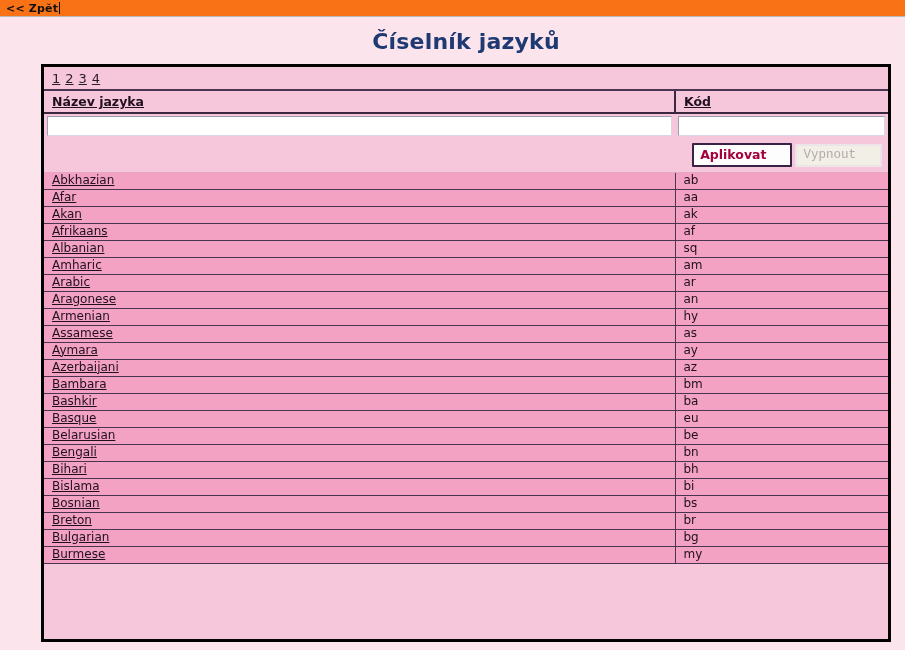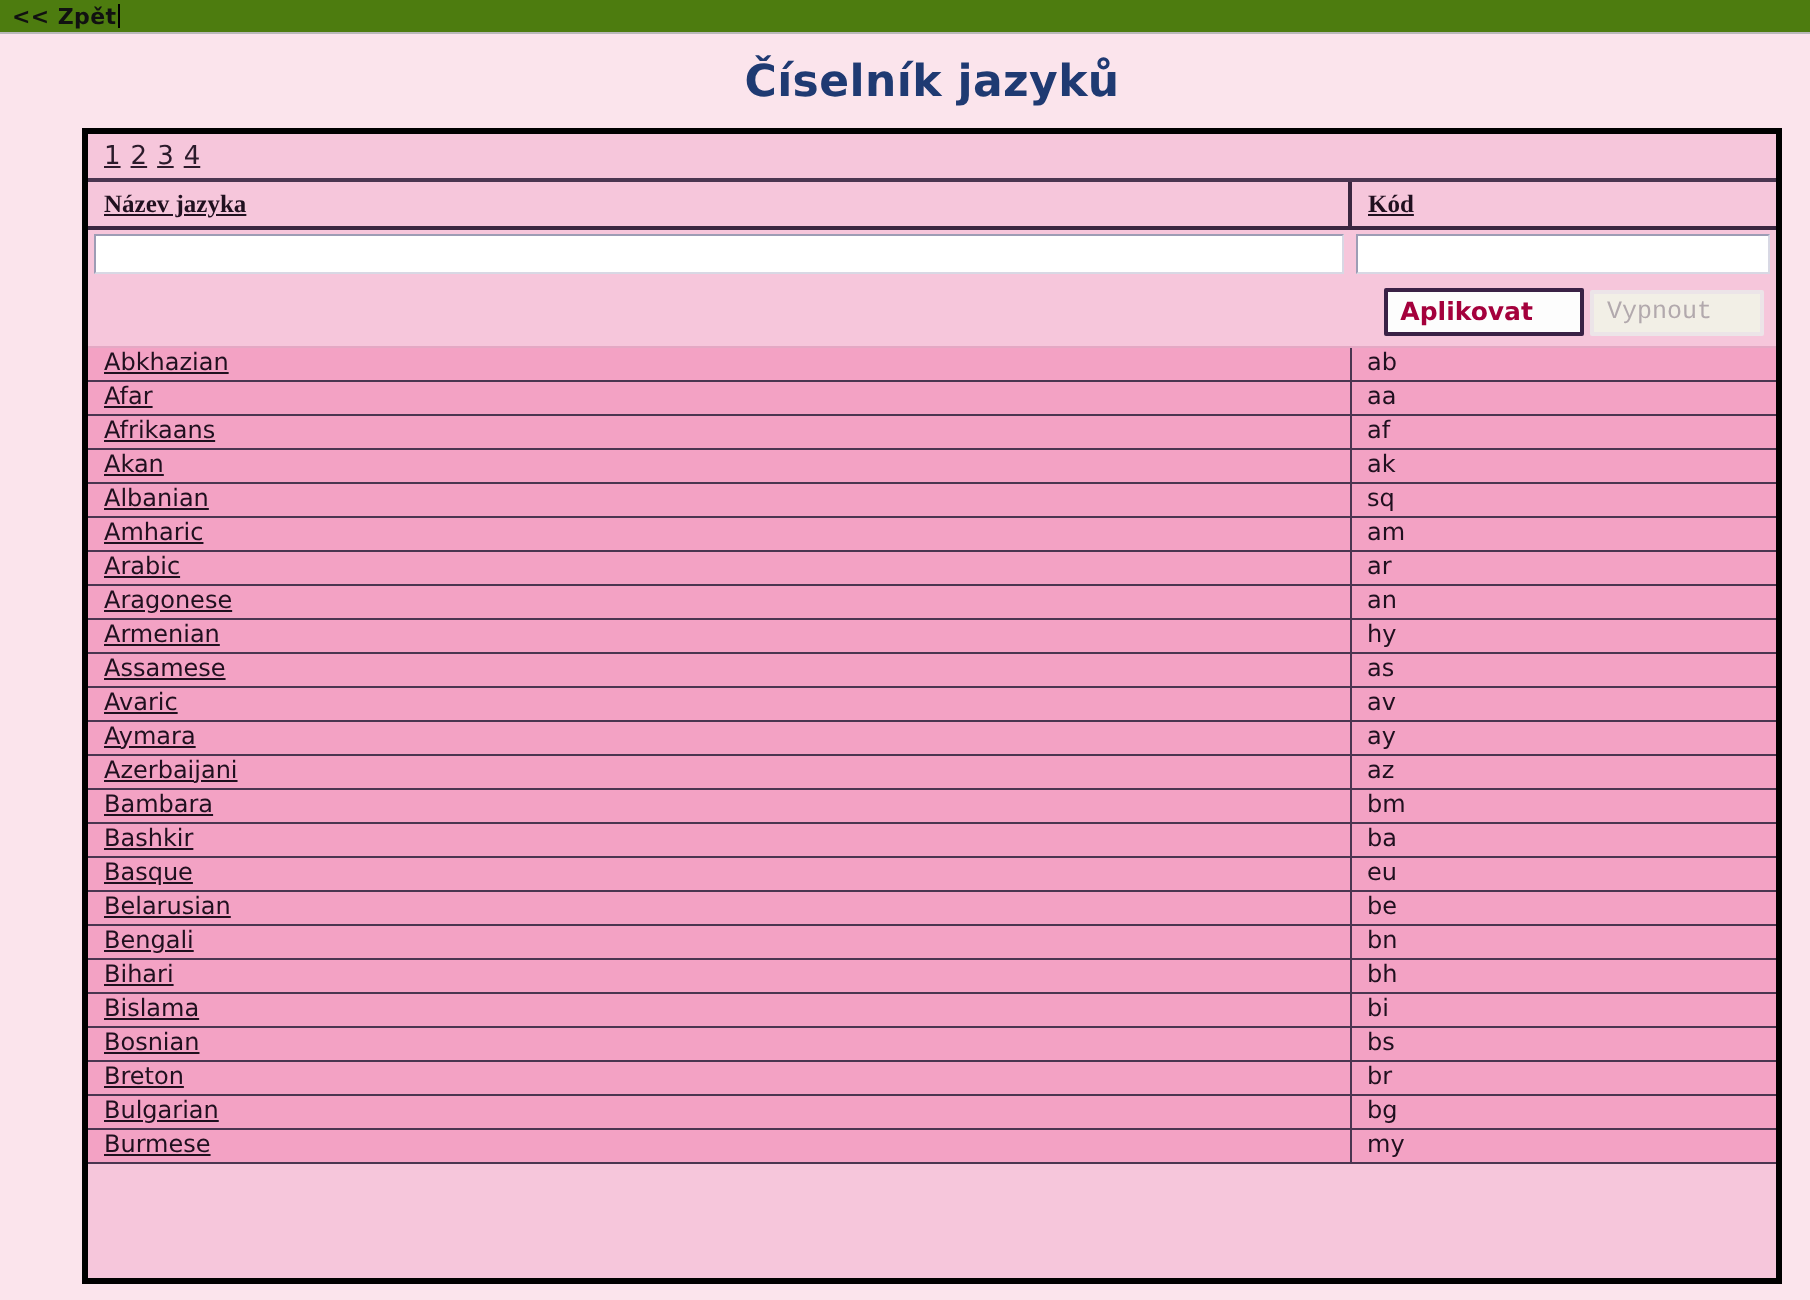--- a/index.html
+++ b/index.html
@@ -12,21 +12,21 @@
     overflow: hidden;
     background: #fbe4ec;
     font-family: "DejaVu Sans", "Liberation Sans", sans-serif;
     font-size: 12px;
     color: #2b1b2b;
   }
 
   
   #topbar {
     height: 17px;
-    background: #4d7c0f;
+    background: #f97316;
     border-bottom: 1px solid #b9b9b9;
     display: flex;
     align-items: center;
     padding: 0 0 0 6px;
     box-sizing: border-box;
   }
   #topbar .back-link {
     font-size: 11px;
     font-weight: bold;
     color: #111;
@@ -101,21 +101,20 @@
     text-align: left;
     padding: 3px 4px 3px 8px;
     border-bottom: 2px solid #3a2740;
     font-size: 12.5px;
     font-weight: bold;
     vertical-align: middle;
   }
   tr.head-row th .hlabel {
     text-decoration: underline;
     color: #20101f;
-    font-family: Liberation Serif, serif;
   }
   tr.head-row th.code-cell {
     border-left: 2px solid #3a2740;
   }
 
   
   tr.filter-row td {
     background: #f6c6db;
     padding: 2px 3px 3px 3px;
     vertical-align: middle;
@@ -245,28 +244,28 @@
       <tbody id="rows-body">
           <tr class="data-row">
             <td><a class="lang-link">Abkhazian</a></td>
             <td class="code-cell">ab</td>
           </tr>
           <tr class="data-row">
             <td><a class="lang-link">Afar</a></td>
             <td class="code-cell">aa</td>
           </tr>
           <tr class="data-row">
+            <td><a class="lang-link">Akan</a></td>
+            <td class="code-cell">ak</td>
+          </tr>
+          <tr class="data-row">
             <td><a class="lang-link">Afrikaans</a></td>
             <td class="code-cell">af</td>
           </tr>
           <tr class="data-row">
-            <td><a class="lang-link">Akan</a></td>
-            <td class="code-cell">ak</td>
-          </tr>
-          <tr class="data-row">
             <td><a class="lang-link">Albanian</a></td>
             <td class="code-cell">sq</td>
           </tr>
           <tr class="data-row">
             <td><a class="lang-link">Amharic</a></td>
             <td class="code-cell">am</td>
           </tr>
           <tr class="data-row">
             <td><a class="lang-link">Arabic</a></td>
             <td class="code-cell">ar</td>
@@ -275,24 +274,20 @@
             <td><a class="lang-link">Aragonese</a></td>
             <td class="code-cell">an</td>
           </tr>
           <tr class="data-row">
             <td><a class="lang-link">Armenian</a></td>
             <td class="code-cell">hy</td>
           </tr>
           <tr class="data-row">
             <td><a class="lang-link">Assamese</a></td>
             <td class="code-cell">as</td>
-          </tr>
-          <tr class="data-row">
-            <td><a class="lang-link">Avaric</a></td>
-            <td class="code-cell">av</td>
           </tr>
           <tr class="data-row">
             <td><a class="lang-link">Aymara</a></td>
             <td class="code-cell">ay</td>
           </tr>
           <tr class="data-row">
             <td><a class="lang-link">Azerbaijani</a></td>
             <td class="code-cell">az</td>
           </tr>
           <tr class="data-row">

